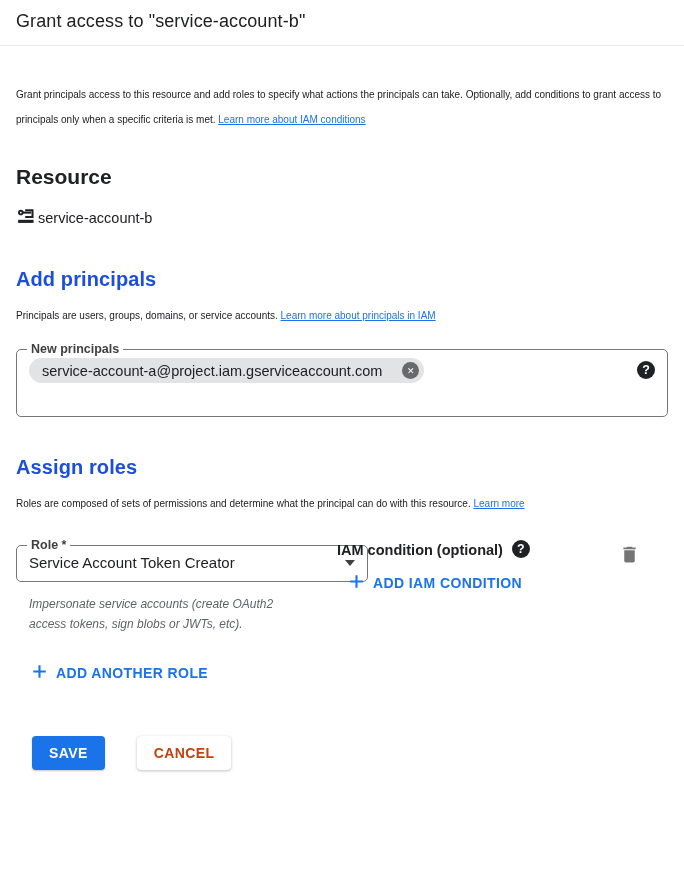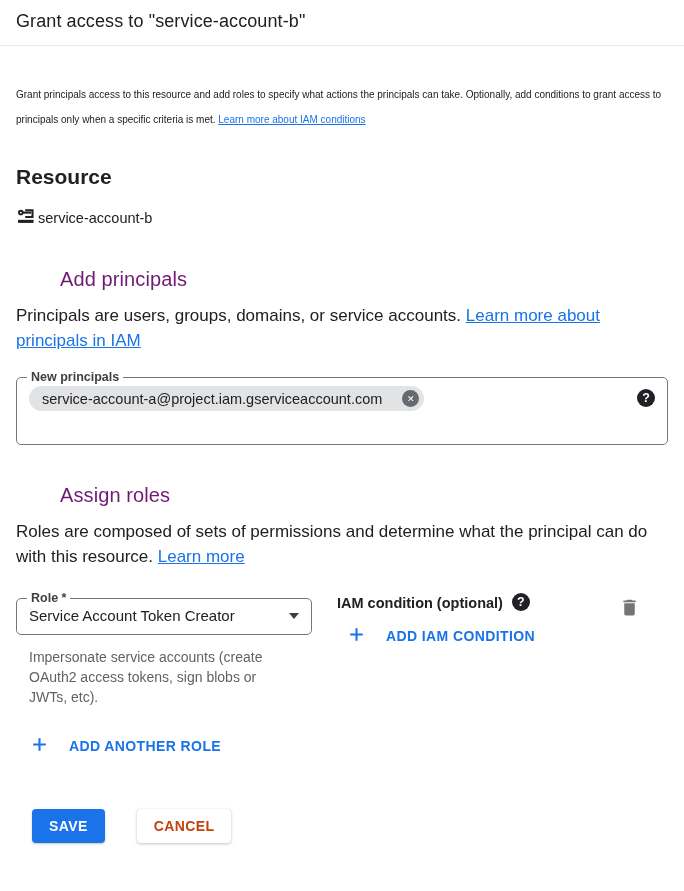--- a/index.html
+++ b/index.html
@@ -50,28 +50,27 @@
   .resource-row {
     margin-top: 17px;
     display: flex;
     align-items: center;
     font-size: 14.5px;
   }
 
   .section-heading-lg {
     margin-top: 39px;
     font-size: 20px;
-    font-weight: 400;
-    color: #701a75;
+    font-weight: 700;
+    color: #1d4ed8;
     letter-spacing: 0.1px;
-    margin-left: 44px;
   }
   .section-desc {
     margin-top: 12px;
-    font-size: 17px;
+    font-size: 10px;
     line-height: 25px;
     color: #202124;
     max-width: 648px;
   }
 
   fieldset.outlined-field {
     margin: 14px 0 0 0;
     border: 1px solid #747775;
     border-radius: 5px;
     padding: 0 12px 8px 12px;
@@ -132,21 +131,21 @@
   }
 
   .role-row {
     margin-top: 22px;
     display: flex;
     align-items: flex-start;
   }
   .role-col { width: 300px; flex: none; }
   fieldset.role-select {
     margin-top: 0;
-    width: 296px;
+    width: 352px;
     cursor: pointer;
     padding: 0 12px 10px 12px;
   }
   .role-select-body {
     display: flex;
     align-items: center;
     justify-content: space-between;
     padding-top: 2px;
     font-size: 15px;
     color: #202124;
@@ -154,41 +153,42 @@
   .dropdown-arrow {
     width: 0; height: 0;
     border-left: 5.5px solid transparent;
     border-right: 5.5px solid transparent;
     border-top: 6px solid #3c4043;
     margin-left: 8px;
   }
   .role-helper {
     margin-top: 12px;
     padding-left: 13px;
-    font-size: 14px;
+    font-size: 12px;
     line-height: 20px;
     color: #5f6368;
     max-width: 280px;
+    font-style: italic;
   }
 
   .condition-col { margin-left: 21px; flex: 1; padding-top: 2px; }
   .condition-label-row {
     display: flex;
     align-items: flex-end;
     gap: 9px;
     font-size: 14.5px;
     font-weight: 700;
     color: #202124;
   }
   .condition-label-row .help-badge { margin-top: 0; }
 
   .text-button {
     display: inline-flex;
     align-items: center;
-    gap: 22px;
+    gap: 9px;
     color: #1a73e8;
     font-size: 14px;
     font-weight: 700;
     letter-spacing: 0.4px;
     cursor: pointer;
     background: none;
     border: none;
     padding: 0;
     font-family: inherit;
   }

